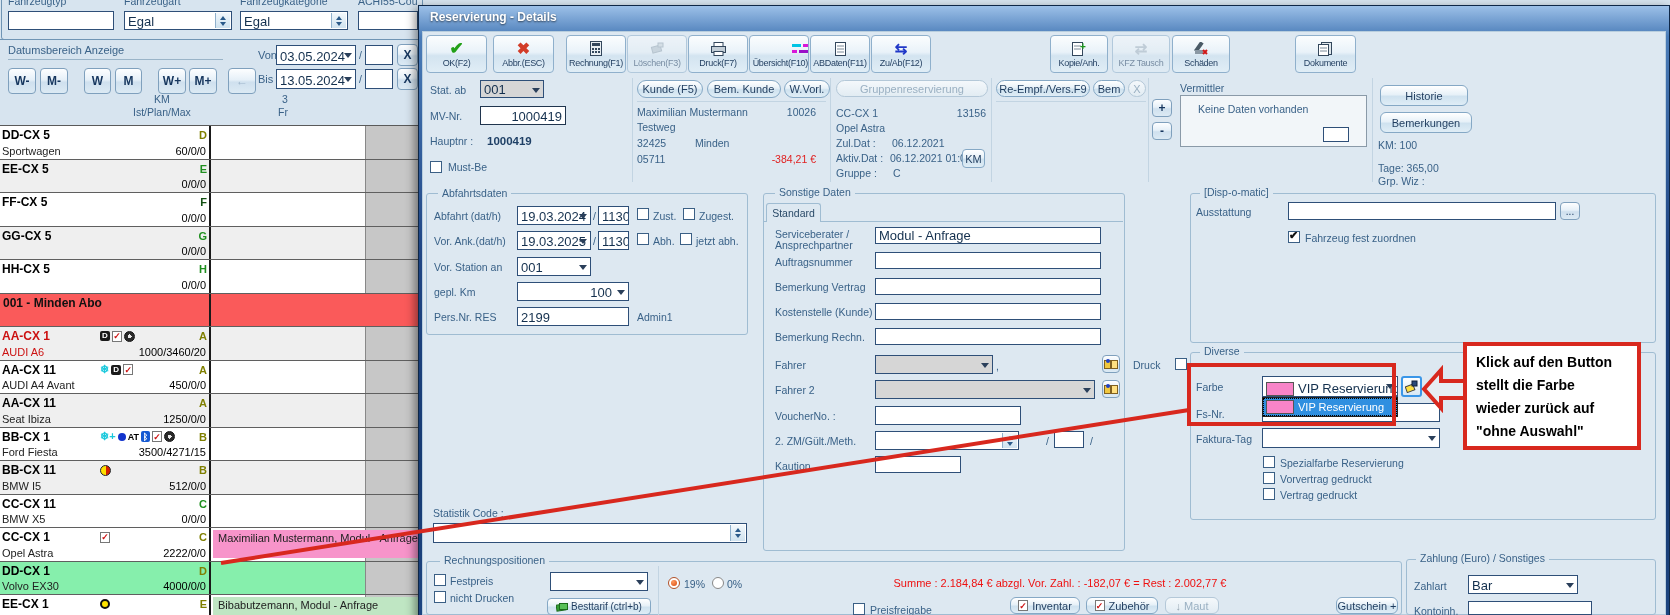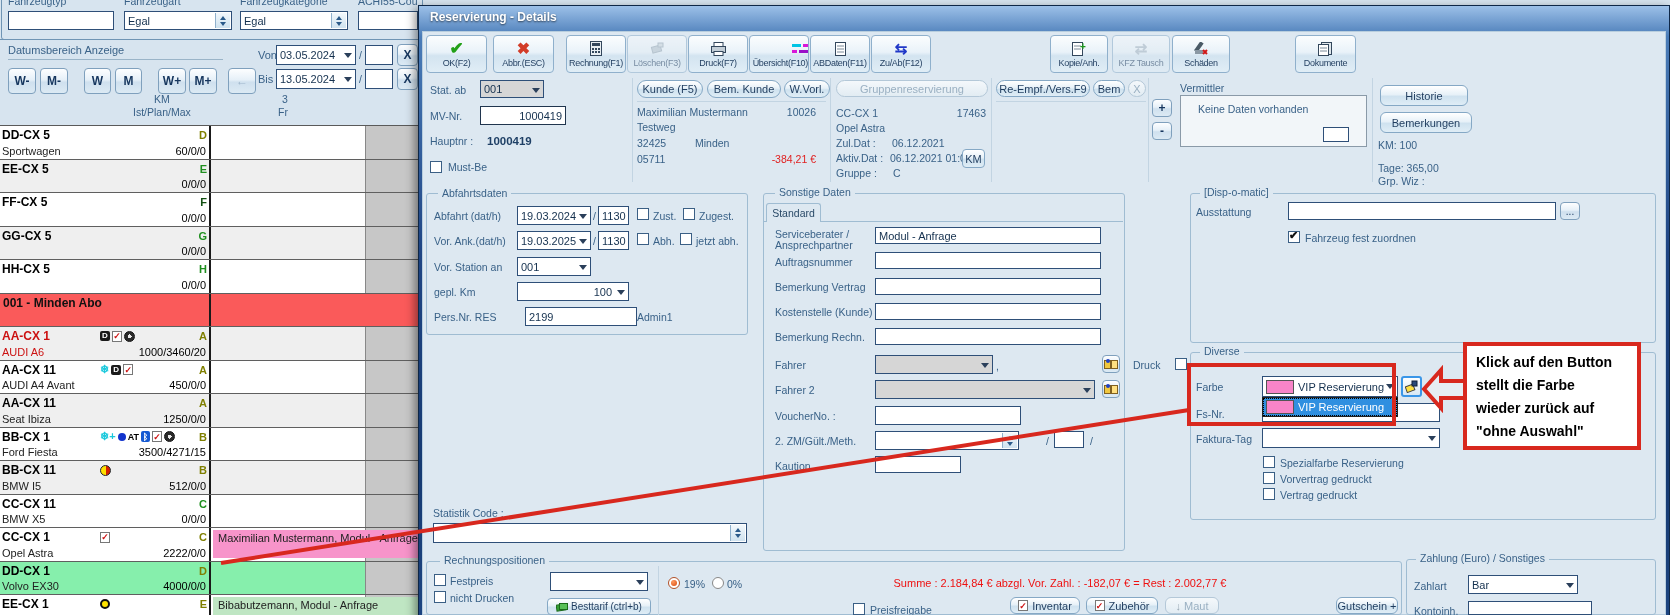--- a/index.html
+++ b/index.html
@@ -1,21 +1,21 @@
 <!DOCTYPE html>
 <html><head>
 <meta charset="utf-8">
 <style>
   html,body{margin:0;padding:0;}
   #root{position:relative;width:1670px;height:615px;overflow:hidden;background:#d7e4ef;
         font-family:"Liberation Sans",sans-serif;font-size:11px;cursor:default;}
   
   .lb{position:absolute;font-size:10.5px;color:#3a6288;white-space:nowrap;z-index:11;}
   .fld{position:absolute;height:19px;background:#fff;border:1px solid #2e4f78;box-sizing:border-box;
-       font-size:11px;color:#14304e;display:flex;align-items:center;padding:0 3px;z-index:11;white-space:nowrap;overflow:hidden;}
+       font-size:13px;color:#14304e;display:flex;align-items:flex-end;padding:0 3px;z-index:11;white-space:nowrap;overflow:hidden;}
   .fld.right{justify-content:flex-end;}
   .fld.gray{background:#d6d6d6;}
   .combo{padding-right:14px;}
   .dda{position:absolute;right:3px;top:7px;width:0;height:0;border:4px solid transparent;border-top:5px solid #2a3f5a;}
   .spinbox{position:absolute;right:1px;top:1px;bottom:1px;width:14px;background:linear-gradient(180deg,#f2f8fc,#cfe2ef);
        border-left:1px solid #8fb0cc;display:flex;flex-direction:column;align-items:center;justify-content:center;gap:2px;}
   .tri-u{width:0;height:0;border:3px solid transparent;border-bottom:4px solid #2a5a8a;}
   .tri-d{width:0;height:0;border:3px solid transparent;border-top:4px solid #2a5a8a;}
   .cb{position:absolute;width:12px;height:12px;background:#fff;border:1px solid #3a5f85;box-sizing:border-box;z-index:11;}
   .cb.checked::after{content:"\2714";position:absolute;left:0px;top:-3px;font-size:11px;color:#111;font-weight:bold;}
@@ -537,21 +537,21 @@
     <div class="lb" style="left:637px;top:121px;">Testweg</div>
     <div class="lb" style="left:637px;top:137px;">32425</div>
     <div class="lb" style="left:695px;top:137px;">Minden</div>
     <div class="lb" style="left:637px;top:153px;">05711</div>
     <div class="lb" style="left:756px;top:153px;width:60px;text-align:right;color:#e02020;">-384,21 €</div>
 
     <div class="vsep" style="left:830px;top:78px;height:104px;"></div>
 
     <div class="pill dis" style="left:836px;top:80px;width:152px;height:17px;">Gruppenreservierung</div>
     <div class="lb" style="left:836px;top:107px;">CC-CX 1</div>
-    <div class="lb" style="left:920px;top:107px;width:66px;text-align:right;">17463</div>
+    <div class="lb" style="left:920px;top:107px;width:66px;text-align:right;">13156</div>
     <div class="lb" style="left:836px;top:122px;">Opel Astra</div>
     <div class="lb" style="left:836px;top:137px;">Zul.Dat :</div>
     <div class="lb" style="left:892px;top:137px;">06.12.2021</div>
     <div class="lb" style="left:836px;top:152px;">Aktiv.Dat :</div>
     <div class="lb" style="left:890px;top:152px;">06.12.2021 01:00</div>
     <div class="pill" style="left:962px;top:149px;width:23px;height:19px;z-index:12;border-radius:4px;">KM</div>
     <div class="lb" style="left:836px;top:167px;">Gruppe :</div>
     <div class="lb" style="left:893px;top:167px;">C</div>
 
     <div class="vsep" style="left:991px;top:78px;height:104px;"></div>
@@ -620,21 +620,21 @@
         <i class="dda"></i>
       </div>
 
     <div class="lb" style="left:434px;top:286px;">gepl. Km</div>
     <div class="fld combo" style="left:517px;top:282px;width:112px;">
       <span class="cval" style="flex:1;text-align:right;padding-right:2px;">100</span>
         <i class="dda"></i>
       </div>
 
     <div class="lb" style="left:434px;top:311px;">Pers.Nr. RES</div>
-    <div class="fld" style="left:517px;top:307px;width:112px;margin-left:8px;">
+    <div class="fld" style="left:517px;top:307px;width:112px;">
         <span>2199</span>
       </div>
     <div class="lb" style="left:637px;top:311px;">Admin1</div>
 
     <div class="lb" style="left:433px;top:507px;">Statistik Code :</div>
     <div class="fld" style="left:433px;top:523px;width:314px;height:20px;">
       <span class="spinbox">
           <i class="tri-u"></i>
           <i class="tri-d"></i>
         </span>

